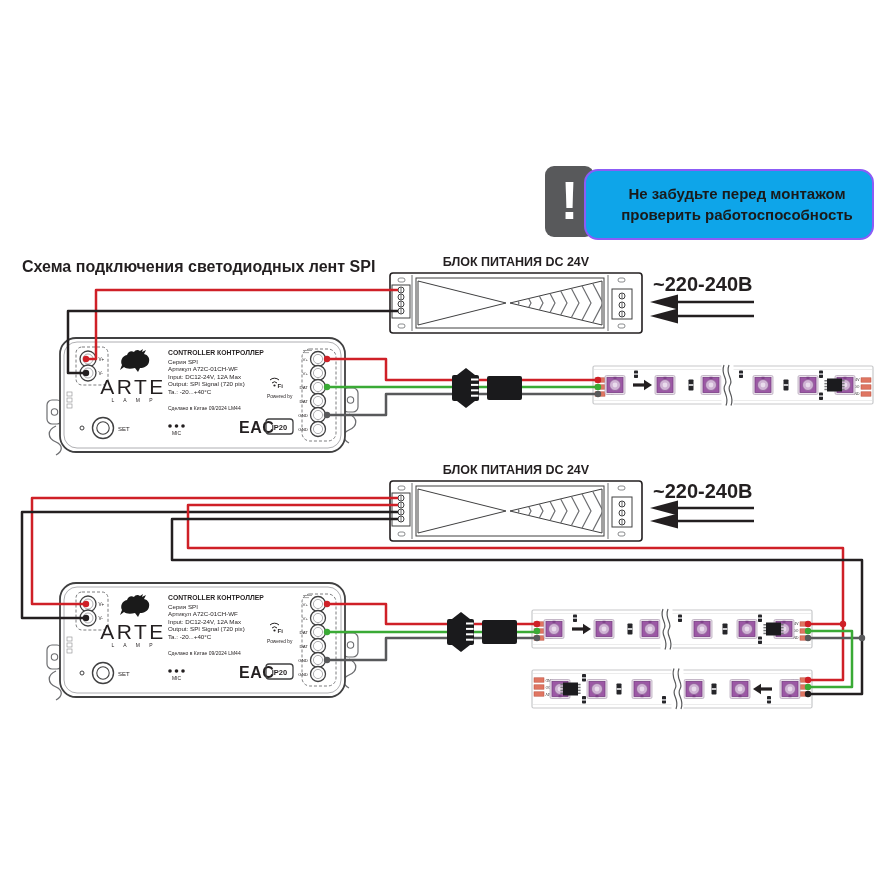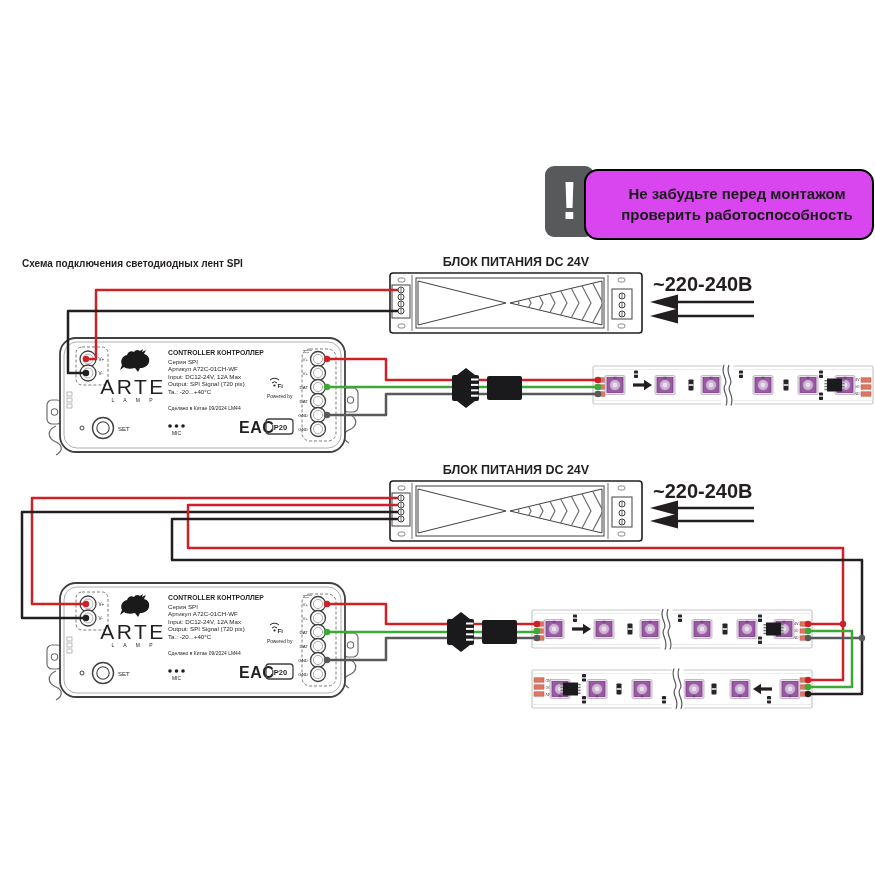--- a/index.html
+++ b/index.html
@@ -1,22 +1,22 @@
 <!DOCTYPE html>
 <html><head>
 <meta charset="utf-8">
 <style>
   html,body{margin:0;padding:0;background:#ffffff;}
   .canvas{position:relative;width:875px;height:875px;background:#fff;
           font-family:"Liberation Sans",sans-serif;overflow:hidden;}
-  .title{position:absolute;font-size:10px;font-weight:bold;color:#231f20;white-space:nowrap;}
+  .title{position:absolute;font-size:16px;font-weight:bold;color:#231f20;white-space:nowrap;}
   #title1{left:22px;top:258px;}
   #title2{left:8px;top:464px;}
   .warnbox{position:absolute;left:584px;top:169px;width:286px;height:67px;
-           border:2px solid #000000;border-radius:14px;background:#d946ef;
+           border:2px solid #8b5cf6;border-radius:14px;background:#0ea5e9;
            display:flex;align-items:center;justify-content:center;}
   .warntext{font-size:15px;font-weight:bold;color:#1a1a1a;text-align:center;line-height:1.38;
             padding-left:16px;}
   .warnicon{position:absolute;left:545px;top:166px;width:49px;height:71px;background:#58595b;
             border-radius:9px;display:flex;align-items:center;justify-content:center;}
   .warnicon span{color:#fff;font-size:54px;font-weight:800;line-height:1;transform:translateY(-2px);}
   svg{position:absolute;left:0;top:0;}
   svg text{font-family:"Liberation Sans",sans-serif;fill:#231f20;}
   .psu-label{font-size:12.5px;font-weight:bold;}
   .mains-label{font-size:20px;font-weight:600;}

